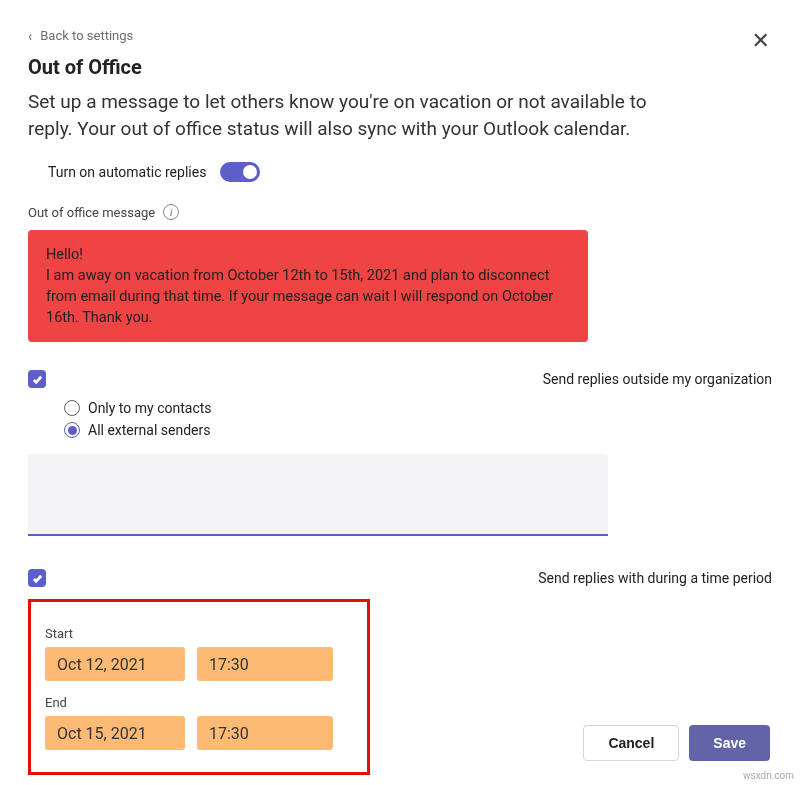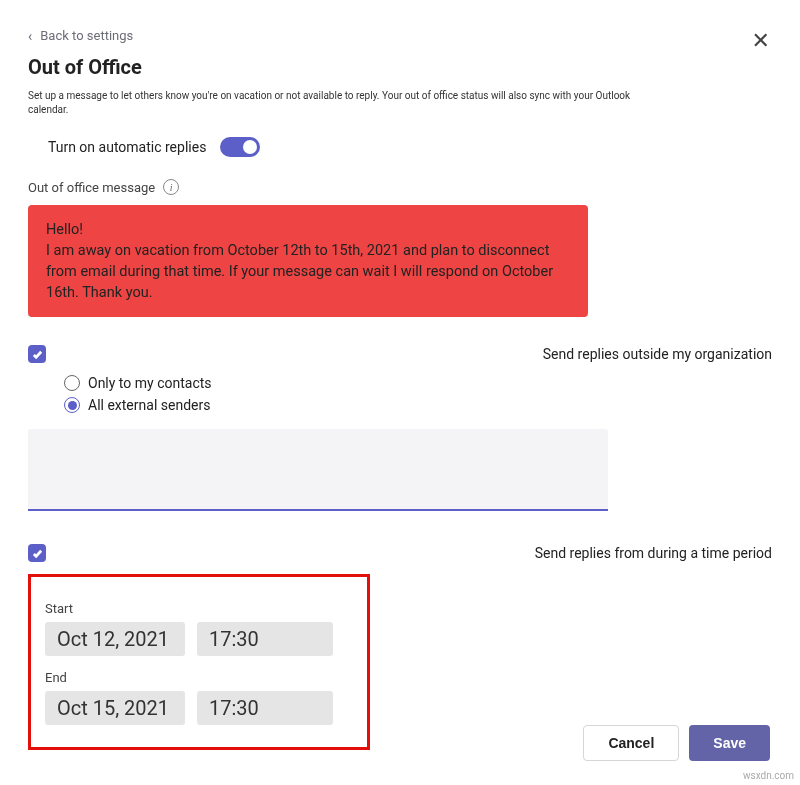--- a/index.html
+++ b/index.html
@@ -38,21 +38,21 @@
     line-height: 1;
     font-weight: 300;
   }
   h1.title {
     font-size: 20px;
     font-weight: 700;
     margin-bottom: 10px;
     color: #222;
   }
   .description {
-    font-size: 10px;
+    font-size: 19px;
     color: #333;
     line-height: 1.4;
     margin-bottom: 20px;
     max-width: 640px;
   }
   .toggle-row {
     display: flex;
     align-items: center;
     gap: 14px;
     margin-bottom: 22px;
@@ -201,26 +201,26 @@
     margin-bottom: 6px;
     margin-top: 14px;
   }
   .time-row {
     display: flex;
     gap: 12px;
     margin-bottom: 12px;
   }
   .time-row:last-child { margin-bottom: 0; }
   .date-input, .time-input {
-    background: #e5e5e5;
+    background: #fdba74;
     border: none;
     border-radius: 3px;
     height: 34px;
     padding: 0 12px;
-    font-size: 20px;
+    font-size: 16px;
     color: #333;
     display: flex;
     align-items: center;
     cursor: pointer;
   }
   .date-input { width: 140px; }
   .time-input { width: 136px; }
   .footer {
     position: absolute;
     right: 30px;
@@ -311,21 +311,21 @@
   </div>
 
   <textarea class="external-textarea" value="" style=""></textarea>
 
   <div class="checkbox-row">
     <div class="checkbox">
       <svg viewBox="0 0 12 12">
           <polyline points="2,6.5 4.5,9 10,3"></polyline>
         </svg>
     </div>
-    <span class="checkbox-label">Send replies from during a time period</span>
+    <span class="checkbox-label">Send replies with during a time period</span>
   </div>
 
   <div class="highlight-box">
     <div class="time-field-label">Start</div>
     <div class="time-row">
       <div class="date-input">
         <span>Oct 12, 2021</span>
       </div>
       <div class="time-input">
         <span>17:30</span>

